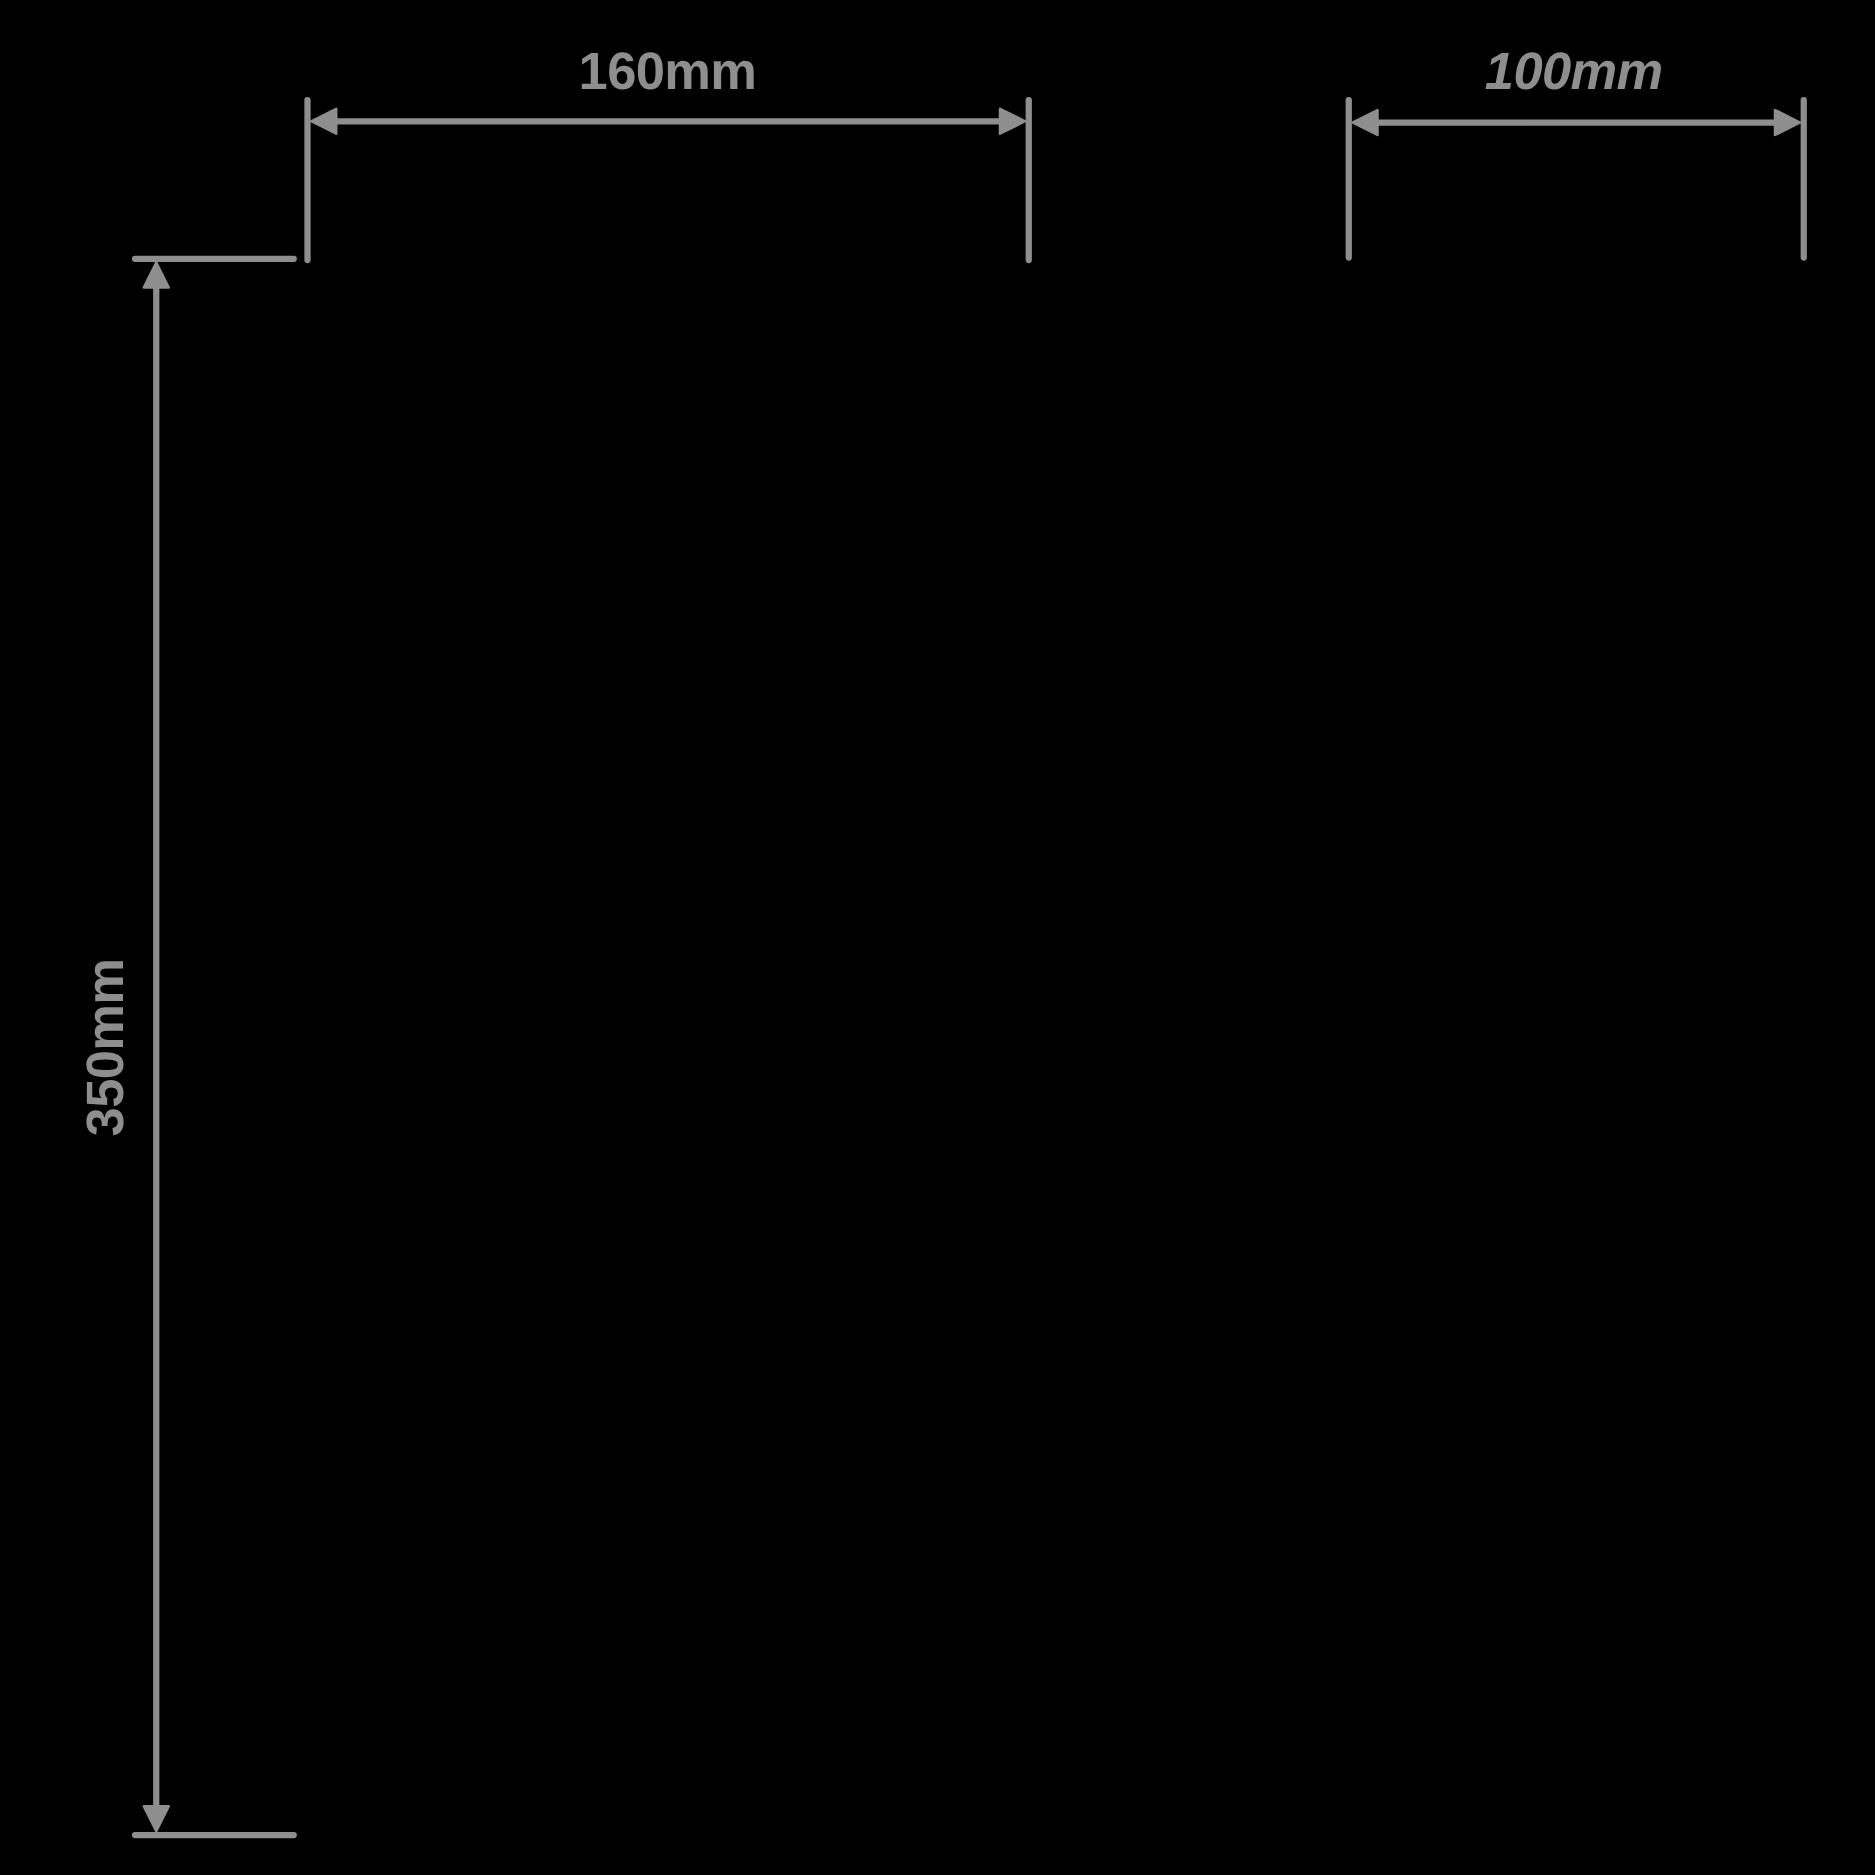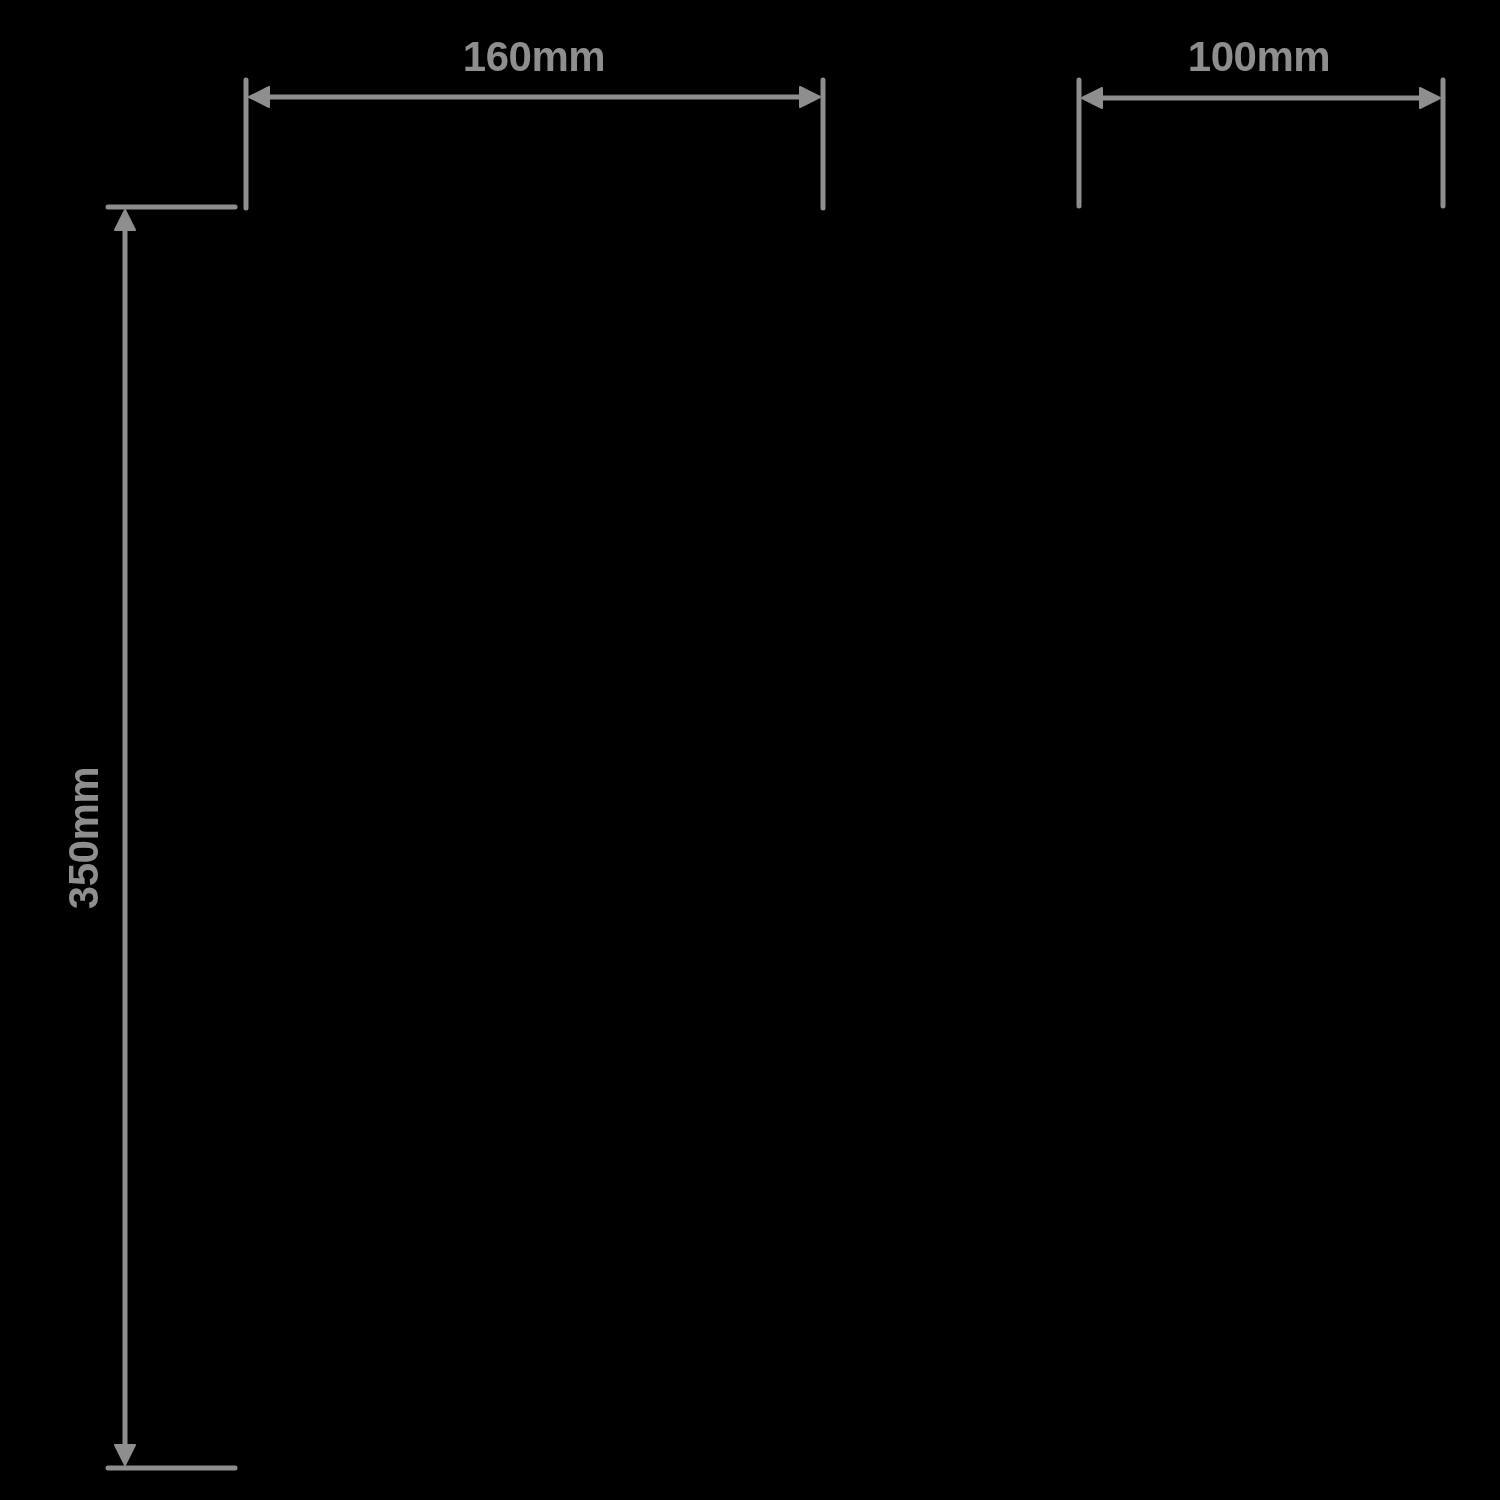--- a/index.html
+++ b/index.html
@@ -39,21 +39,21 @@
     color: var(--annotation-color);
     font-size: 42px;
     font-weight: 700;
     letter-spacing: -0.5px;
     white-space: nowrap;
     text-align: center;
     width: 240px;
     line-height: 42px;
   }
   .dim-label.horizontal-width  { left: 414px; top: 36px; }  
-  .dim-label.horizontal-depth  { left: 1139px; top: 36px; } 
+  .dim-label.horizontal-depth  { left: 1139px; top: 36px; font-style: italic; } 
   .dim-label.vertical-height {
     left: -36px; top: 817px;   
     transform: rotate(-90deg);
     transform-origin: center center;
   }
 </style>
 </head>
 <body>
 
 <div class="canvas">

